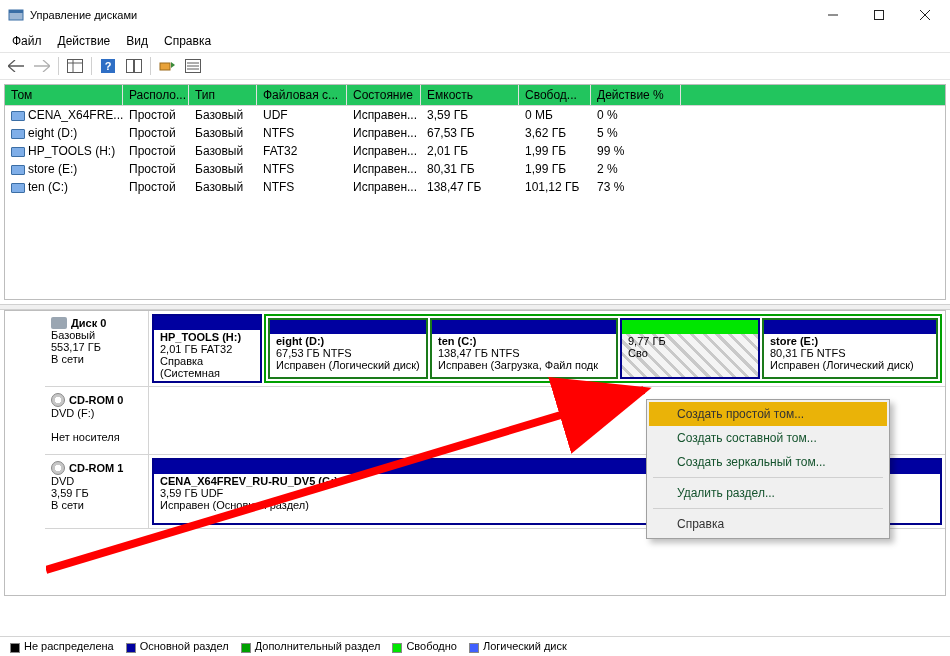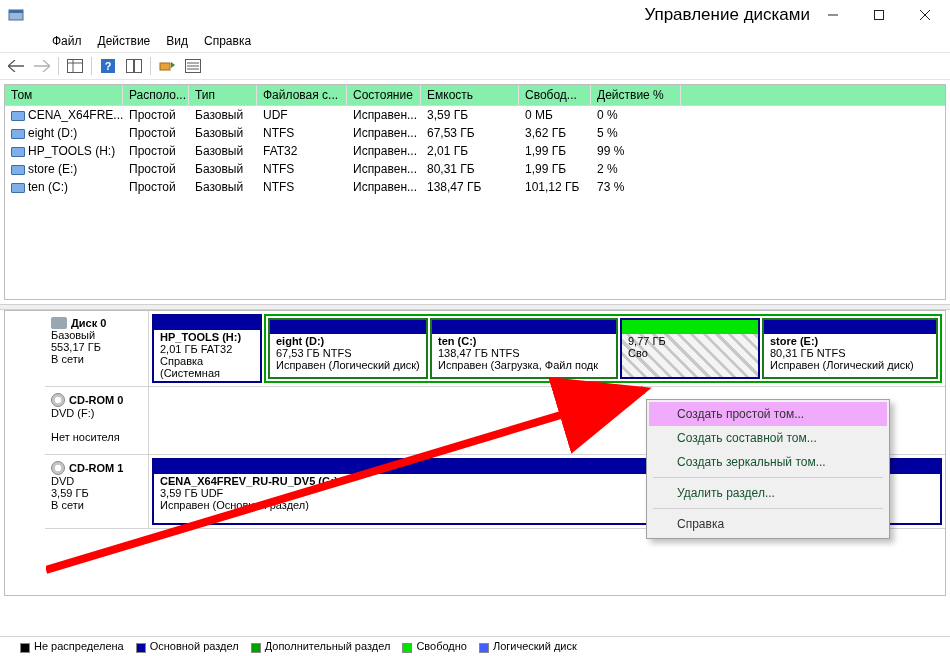--- a/index.html
+++ b/index.html
@@ -1,27 +1,27 @@
 <!DOCTYPE html>
 <html><head>
 <meta charset="utf-8">
 <style>
 * { box-sizing: border-box; margin: 0; padding: 0; }
 body { font-family: "Segoe UI", Tahoma, sans-serif; font-size: 12px; background: #fff; width: 950px; height: 656px; overflow: hidden; position: relative; }
 .titlebar { height: 30px; display: flex; align-items: center; padding: 0 2px 0 8px; background: #fff; }
 .titlebar .app-icon { width: 16px; height: 16px; margin-right: 6px; }
-.titlebar .title { flex: 1; font-size: 17px; text-align: right; }
+.titlebar .title { flex: 1; font-size: 11px; }
 .winbtn { width: 46px; height: 30px; display: flex; align-items: center; justify-content: center; color: #222; }
-.menubar { height: 22px; display: flex; align-items: center; padding: 0 4px; background: #fff; margin-left: 40px; }
+.menubar { height: 22px; display: flex; align-items: center; padding: 0 4px; background: #fff; }
 .menubar span { padding: 2px 8px; }
 .toolbar { height: 28px; border-top: 1px solid #e5e5e5; border-bottom: 1px solid #e5e5e5; display: flex; align-items: center; padding: 0 4px; gap: 2px; background: #fff; }
 .tbtn { width: 24px; height: 22px; display: flex; align-items: center; justify-content: center; border: 1px solid transparent; }
 .sep { width: 1px; height: 18px; background: #d0d0d0; margin: 0 2px; }
 .table-wrap { border: 1px solid #bdbdbd; margin: 4px; height: 216px; }
-.table-head { display: flex; background: #86efac; border-bottom: 1px solid #d4d4d4; }
+.table-head { display: flex; background: #22c55e; border-bottom: 1px solid #d4d4d4; }
 .th { font-size: 12px; padding: 3px 6px; border-right: 1px solid #e1e1e1; white-space: nowrap; overflow: hidden; }
 .table-body .tr { display: flex; height: 18px; align-items: center; }
 .td { font-size: 12px; padding: 1px 6px; white-space: nowrap; overflow: hidden; }
 .col0{width:118px}.col1{width:66px}.col2{width:68px}.col3{width:90px}.col4{width:74px}.col5{width:98px}.col6{width:72px}.col7{width:90px}
 .vol-icon { display:inline-block; width:14px; height:10px; background:#7faee8; border:1px solid #3b6ea5; margin-right:3px; vertical-align:middle; border-radius:1px; }
 .hsplit { height: 6px; background: #f0f0f0; border-top:1px solid #d0d0d0; border-bottom:1px solid #d0d0d0; }
 .graphical { border: 1px solid #bdbdbd; margin: 0 4px 0 4px; height: 286px; overflow:hidden; position:relative; }
 .disk-row { display: flex; border-bottom: 1px solid #d4d4d4; min-height:74px;margin-left:40px; }
 .disk-label { width: 104px; padding: 6px; border-right: 1px solid #d4d4d4; font-size:11px; }
 .disk-label .dname { font-weight: bold; display:flex; align-items:center; gap:4px; }
@@ -29,26 +29,26 @@
 .part { border: 1px solid #343f7c; padding: 3px 6px 2px 6px; font-size: 11px; position: relative; background:#fff; overflow:hidden; }
 .part .top { position:absolute; top:0; left:0; right:0; height:14px; }
 .part .pname { font-weight:bold; margin-top:12px; }
 .part.primary .top { background:#0000a0; }
 .part.primary { border:2px solid #00008b; }
 .part.logical .top { background:#0000a0; }
 .part.logical { border:2px solid #1a7a1a; }
 .part.extended { border:2px solid #00a000; padding:2px; display:flex; gap:2px; }
 .part.unalloc .top { background:#00e600; }
 .part.unalloc { border:2px solid #00008b; background-image: repeating-linear-gradient(45deg,#f4f4f4 0,#f4f4f4 6px,#c9c9c9 6px,#c9c9c9 9px); }
-.status-bar { position:absolute; bottom:0; left:0; right:0; height:20px; border-top:1px solid #d4d4d4; display:flex; align-items:center; padding:0 20px; gap:12px; font-size:11px; background:#fff; }
+.status-bar { position:absolute; bottom:0; left:0; right:0; height:20px; border-top:1px solid #d4d4d4; display:flex; align-items:center; padding:0 10px; gap:12px; font-size:11px; background:#fff; }
 .legend-sw { display:inline-block; width:10px; height:10px; margin-right:4px; vertical-align:middle; border:1px solid #888; }
 .context-menu { position:absolute; background:#f0f0f0; border:1px solid #a0a0a0; box-shadow: 4px 4px 6px rgba(0,0,0,.25); padding:2px; font-size:12px; }
 .context-menu .mi { padding: 5px 20px 5px 28px; white-space:nowrap; color:#333; }
 .context-menu .mi.disabled { color:#14532d; }
-.context-menu .mi.sel { background:#f0abfc; }
+.context-menu .mi.sel { background:#eab308; }
 .context-menu .msep { height:1px; background:#d0d0d0; margin:3px 4px; }
 .arrow { position:absolute; pointer-events:none; }
 .disk-icon { width:16px; height:12px; background:#9aa6b2; border-radius:2px; display:inline-block; }
 .cd-icon { width:14px; height:14px; border-radius:50%; background:radial-gradient(circle,#fff 35%,#c7c7c7 36%,#c7c7c7 100%); border:1px solid #888; display:inline-block; }
 </style>
 </head>
 <body>
 
 <div class="titlebar">
   <svg class="app-icon" viewBox="0 0 16 16">

